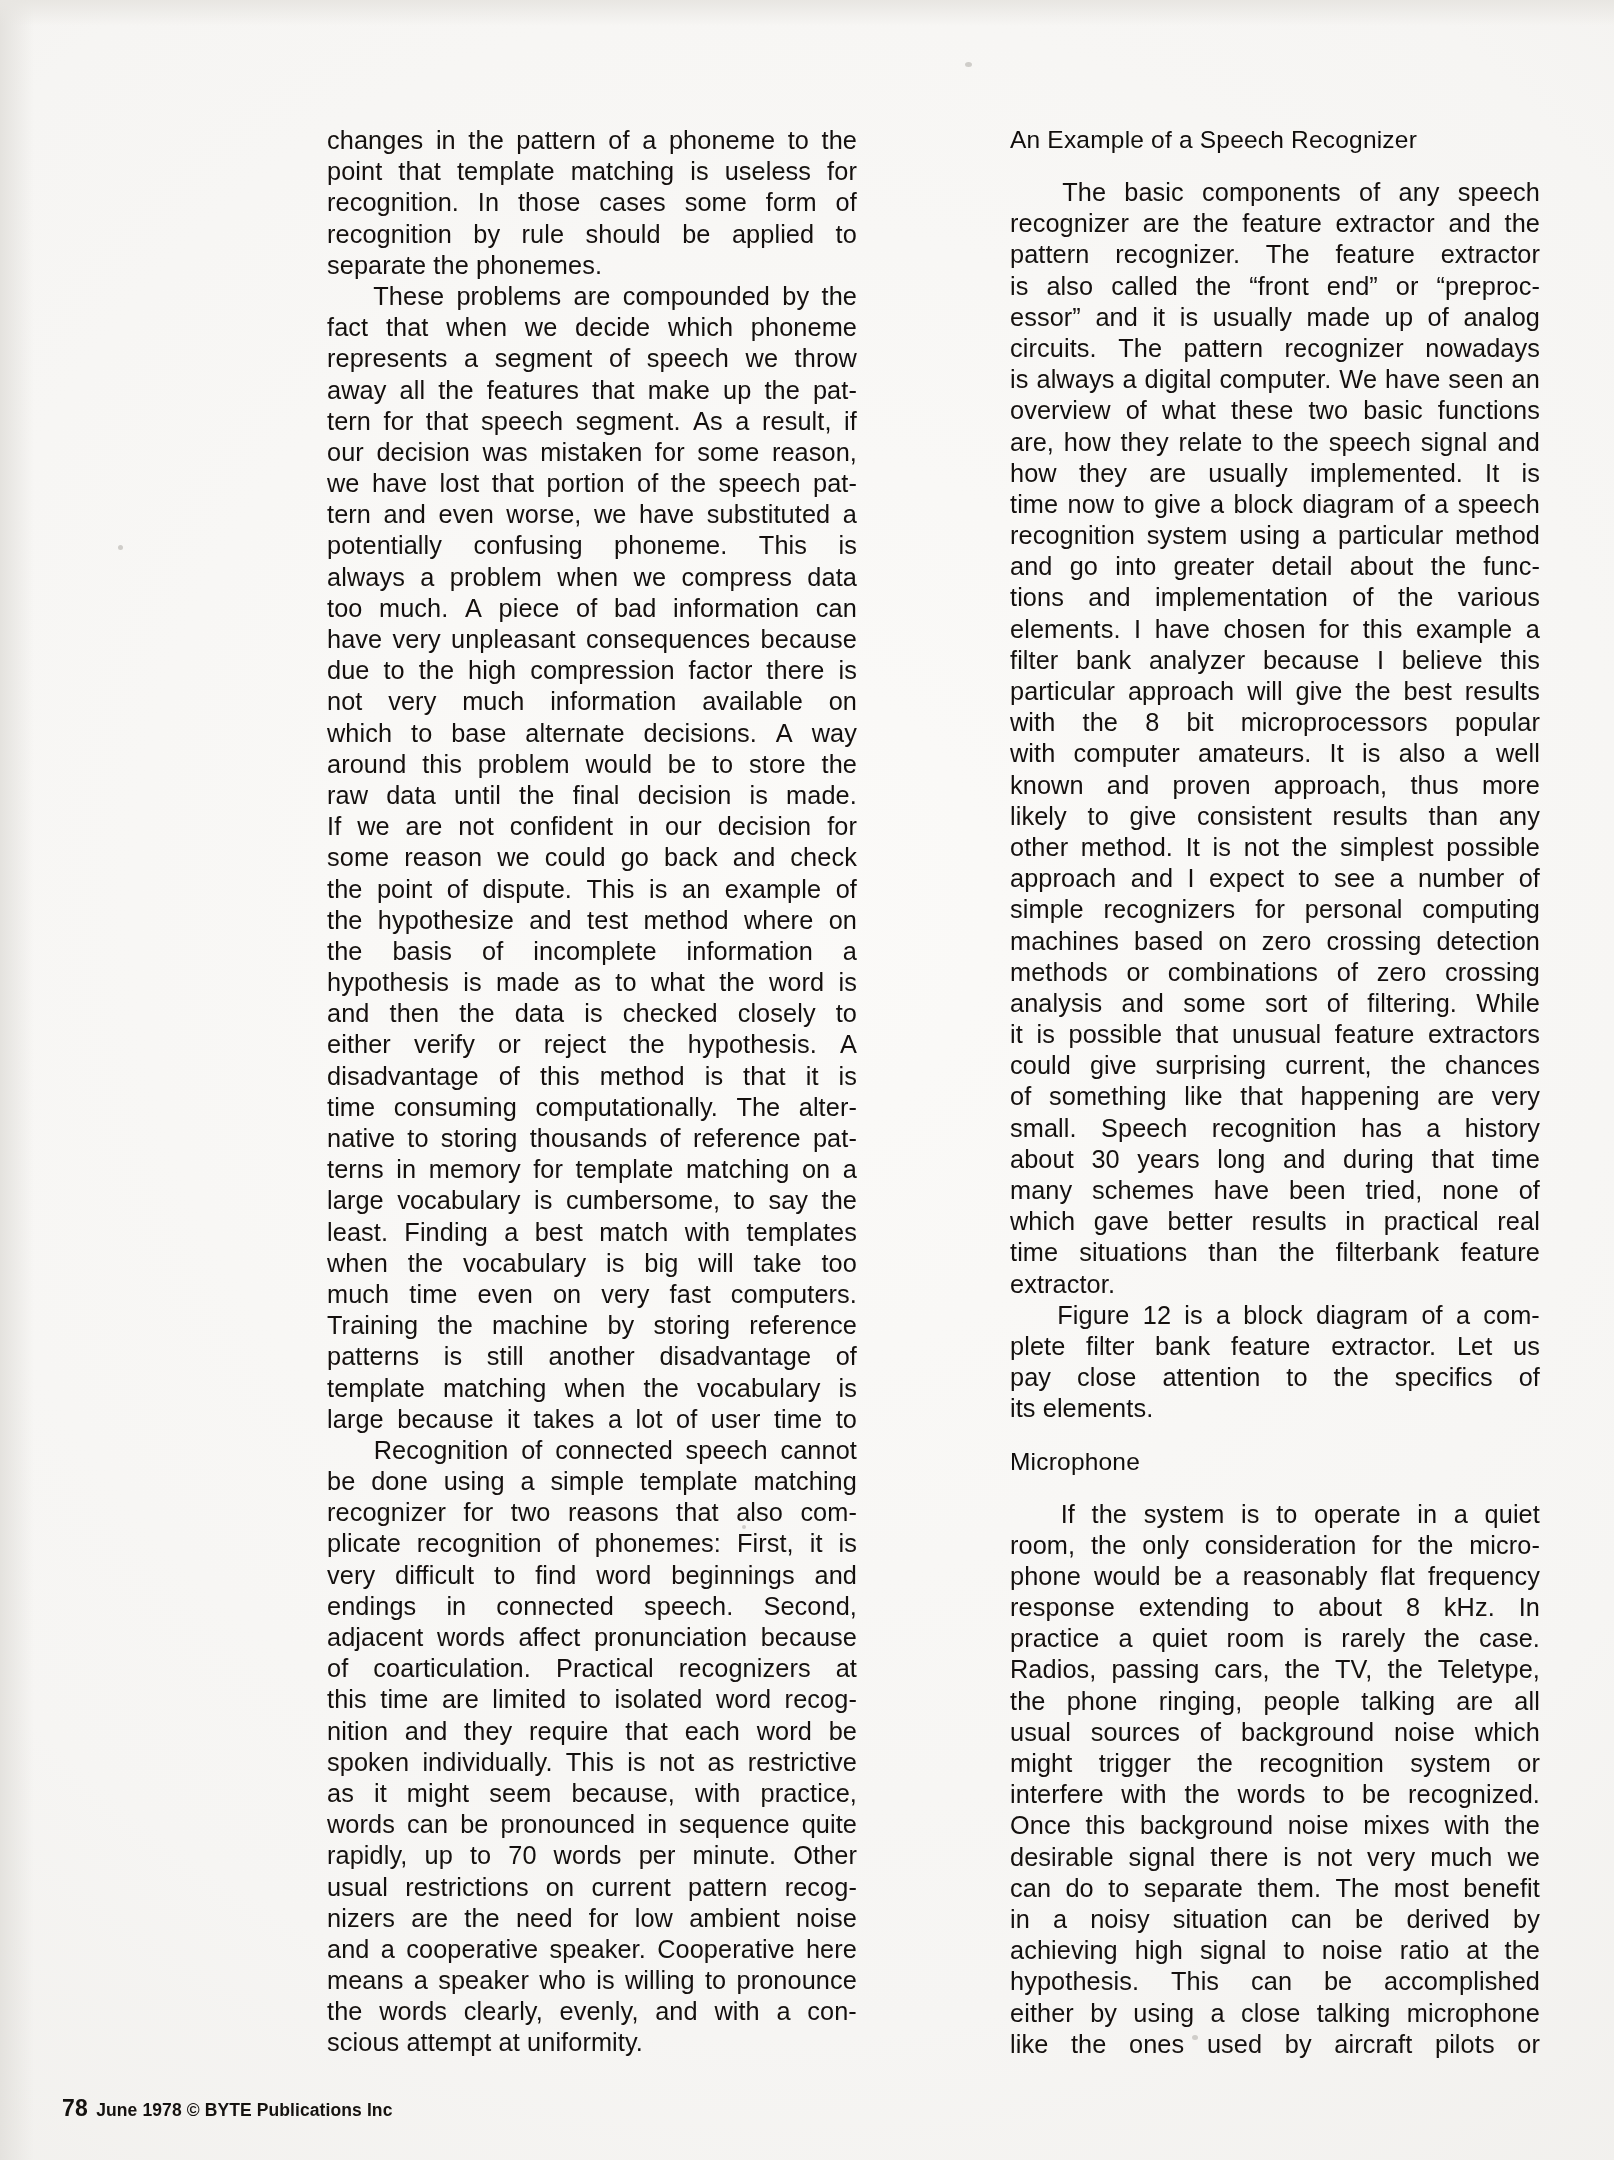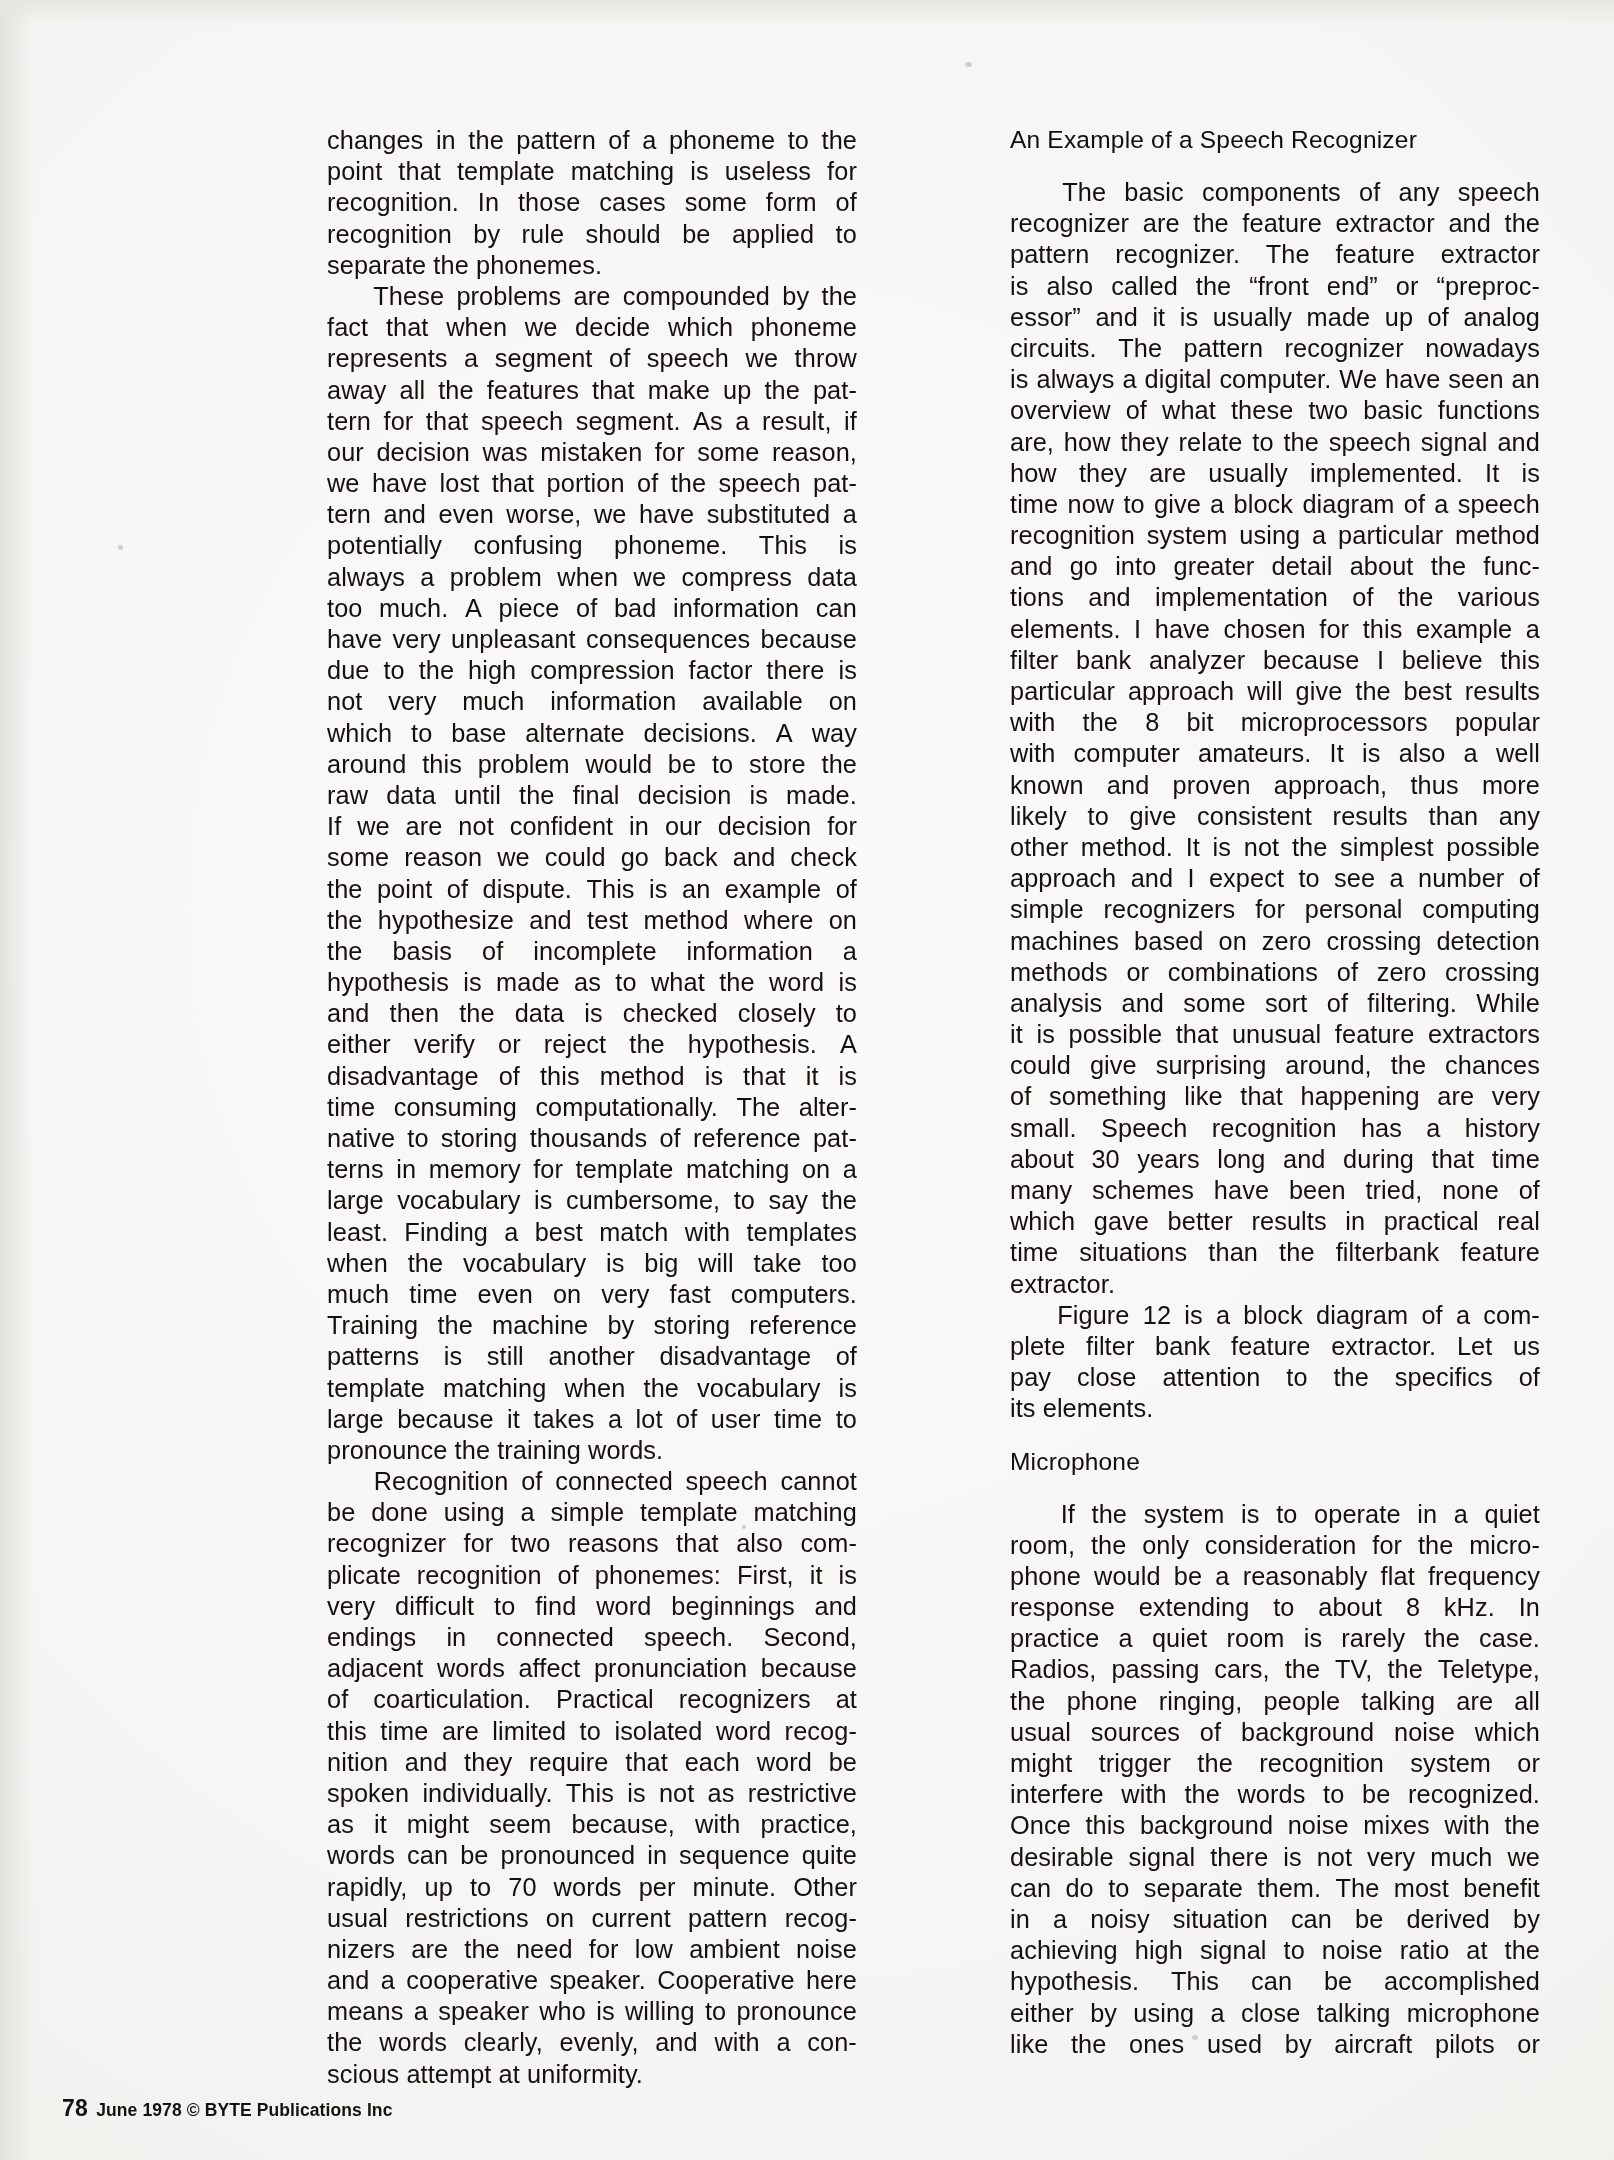--- a/index.html
+++ b/index.html
@@ -165,21 +165,20 @@
         <div class="line"><span class="w">native</span><span class="w">to</span><span class="w">storing</span><span class="w">thousands</span><span class="w">of</span><span class="w">reference</span><span class="w">pat-</span></div>
         <div class="line"><span class="w">terns</span><span class="w">in</span><span class="w">memory</span><span class="w">for</span><span class="w">template</span><span class="w">matching</span><span class="w">on</span><span class="w">a</span></div>
         <div class="line"><span class="w">large</span><span class="w">vocabulary</span><span class="w">is</span><span class="w">cumbersome,</span><span class="w">to</span><span class="w">say</span><span class="w">the</span></div>
         <div class="line"><span class="w">least.</span><span class="w">Finding</span><span class="w">a</span><span class="w">best</span><span class="w">match</span><span class="w">with</span><span class="w">templates</span></div>
         <div class="line"><span class="w">when</span><span class="w">the</span><span class="w">vocabulary</span><span class="w">is</span><span class="w">big</span><span class="w">will</span><span class="w">take</span><span class="w">too</span></div>
         <div class="line"><span class="w">much</span><span class="w">time</span><span class="w">even</span><span class="w">on</span><span class="w">very</span><span class="w">fast</span><span class="w">computers.</span></div>
         <div class="line"><span class="w">Training</span><span class="w">the</span><span class="w">machine</span><span class="w">by</span><span class="w">storing</span><span class="w">reference</span></div>
         <div class="line"><span class="w">patterns</span><span class="w">is</span><span class="w">still</span><span class="w">another</span><span class="w">disadvantage</span><span class="w">of</span></div>
         <div class="line"><span class="w">template</span><span class="w">matching</span><span class="w">when</span><span class="w">the</span><span class="w">vocabulary</span><span class="w">is</span></div>
         <div class="line"><span class="w">large</span><span class="w">because</span><span class="w">it</span><span class="w">takes</span><span class="w">a</span><span class="w">lot</span><span class="w">of</span><span class="w">user</span><span class="w">time</span><span class="w">to</span></div>
-        <div class="line last">pronounce the training words.</div>
       </div>
       <div class="para">
         <div class="line indent"><span class="w">Recognition</span><span class="w">of</span><span class="w">connected</span><span class="w">speech</span><span class="w">cannot</span></div>
         <div class="line"><span class="w">be</span><span class="w">done</span><span class="w">using</span><span class="w">a</span><span class="w">simple</span><span class="w">template</span><span class="w">matching</span></div>
         <div class="line"><span class="w">recognizer</span><span class="w">for</span><span class="w">two</span><span class="w">reasons</span><span class="w">that</span><span class="w">also</span><span class="w">com-</span></div>
         <div class="line"><span class="w">plicate</span><span class="w">recognition</span><span class="w">of</span><span class="w">phonemes:</span><span class="w">First,</span><span class="w">it</span><span class="w">is</span></div>
         <div class="line"><span class="w">very</span><span class="w">difficult</span><span class="w">to</span><span class="w">find</span><span class="w">word</span><span class="w">beginnings</span><span class="w">and</span></div>
         <div class="line"><span class="w">endings</span><span class="w">in</span><span class="w">connected</span><span class="w">speech.</span><span class="w">Second,</span></div>
         <div class="line"><span class="w">adjacent</span><span class="w">words</span><span class="w">affect</span><span class="w">pronunciation</span><span class="w">because</span></div>
         <div class="line"><span class="w">of</span><span class="w">coarticulation.</span><span class="w">Practical</span><span class="w">recognizers</span><span class="w">at</span></div>
@@ -222,21 +221,21 @@
         <div class="line"><span class="w">with</span><span class="w">computer</span><span class="w">amateurs.</span><span class="w">It</span><span class="w">is</span><span class="w">also</span><span class="w">a</span><span class="w">well</span></div>
         <div class="line"><span class="w">known</span><span class="w">and</span><span class="w">proven</span><span class="w">approach,</span><span class="w">thus</span><span class="w">more</span></div>
         <div class="line"><span class="w">likely</span><span class="w">to</span><span class="w">give</span><span class="w">consistent</span><span class="w">results</span><span class="w">than</span><span class="w">any</span></div>
         <div class="line"><span class="w">other</span><span class="w">method.</span><span class="w">It</span><span class="w">is</span><span class="w">not</span><span class="w">the</span><span class="w">simplest</span><span class="w">possible</span></div>
         <div class="line"><span class="w">approach</span><span class="w">and</span><span class="w">I</span><span class="w">expect</span><span class="w">to</span><span class="w">see</span><span class="w">a</span><span class="w">number</span><span class="w">of</span></div>
         <div class="line"><span class="w">simple</span><span class="w">recognizers</span><span class="w">for</span><span class="w">personal</span><span class="w">computing</span></div>
         <div class="line"><span class="w">machines</span><span class="w">based</span><span class="w">on</span><span class="w">zero</span><span class="w">crossing</span><span class="w">detection</span></div>
         <div class="line"><span class="w">methods</span><span class="w">or</span><span class="w">combinations</span><span class="w">of</span><span class="w">zero</span><span class="w">crossing</span></div>
         <div class="line"><span class="w">analysis</span><span class="w">and</span><span class="w">some</span><span class="w">sort</span><span class="w">of</span><span class="w">filtering.</span><span class="w">While</span></div>
         <div class="line"><span class="w">it</span><span class="w">is</span><span class="w">possible</span><span class="w">that</span><span class="w">unusual</span><span class="w">feature</span><span class="w">extractors</span></div>
-        <div class="line"><span class="w">could</span><span class="w">give</span><span class="w">surprising</span><span class="w">around,</span><span class="w">the</span><span class="w">chances</span></div>
+        <div class="line"><span class="w">could</span><span class="w">give</span><span class="w">surprising</span><span class="w">current,</span><span class="w">the</span><span class="w">chances</span></div>
         <div class="line"><span class="w">of</span><span class="w">something</span><span class="w">like</span><span class="w">that</span><span class="w">happening</span><span class="w">are</span><span class="w">very</span></div>
         <div class="line"><span class="w">small.</span><span class="w">Speech</span><span class="w">recognition</span><span class="w">has</span><span class="w">a</span><span class="w">history</span></div>
         <div class="line"><span class="w">about</span><span class="w">30</span><span class="w">years</span><span class="w">long</span><span class="w">and</span><span class="w">during</span><span class="w">that</span><span class="w">time</span></div>
         <div class="line"><span class="w">many</span><span class="w">schemes</span><span class="w">have</span><span class="w">been</span><span class="w">tried,</span><span class="w">none</span><span class="w">of</span></div>
         <div class="line"><span class="w">which</span><span class="w">gave</span><span class="w">better</span><span class="w">results</span><span class="w">in</span><span class="w">practical</span><span class="w">real</span></div>
         <div class="line"><span class="w">time</span><span class="w">situations</span><span class="w">than</span><span class="w">the</span><span class="w">filterbank</span><span class="w">feature</span></div>
         <div class="line last">extractor.</div>
       </div>
       <div class="para">
         <div class="line indent"><span class="w">Figure</span><span class="w">12</span><span class="w">is</span><span class="w">a</span><span class="w">block</span><span class="w">diagram</span><span class="w">of</span><span class="w">a</span><span class="w">com-</span></div>

